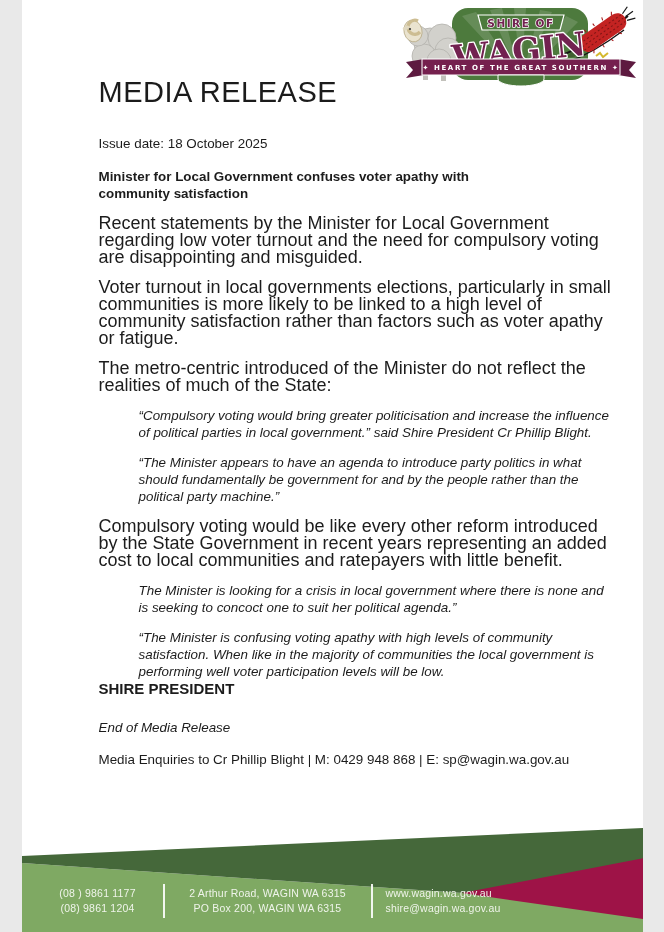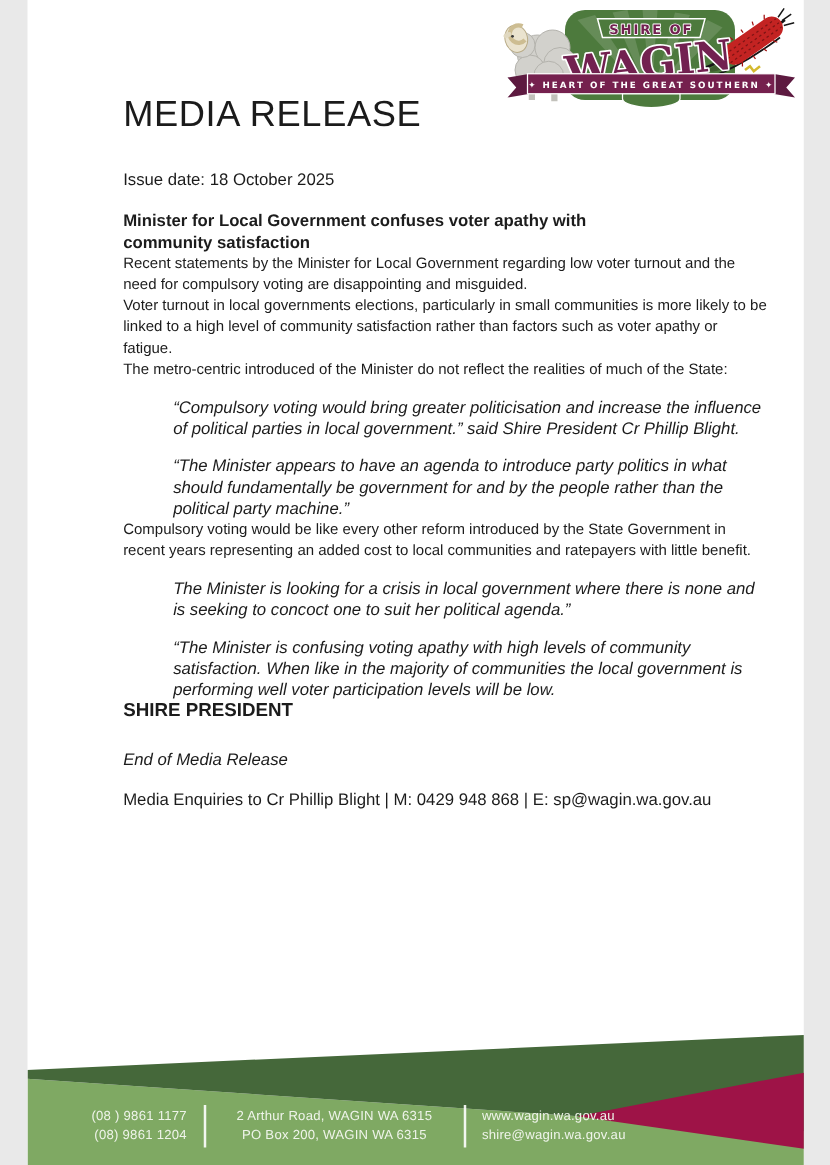--- a/index.html
+++ b/index.html
@@ -24,36 +24,36 @@
   .logo-shireof{font-family:"DejaVu Sans",sans-serif;font-size:10.5px;font-weight:bold;letter-spacing:1.5px;
     fill:var(--logo-maroon);stroke:#ffffff;stroke-width:1.4;paint-order:stroke;stroke-linejoin:round;}
   .logo-wagin{font-family:"DejaVu Serif",serif;font-size:33px;font-weight:bold;
     fill:var(--logo-maroon);stroke:#ffffff;stroke-width:2.6;paint-order:stroke;stroke-linejoin:round;}
   .logo-tagline{font-family:"DejaVu Sans",sans-serif;font-size:7px;font-weight:bold;letter-spacing:1.6px;fill:#ffffff;}
   
   .content{position:absolute;left:77px;top:0;width:516px;}
   .doc-title{margin-top:76px;font-size:29px;line-height:33px;letter-spacing:.5px;color:#1b1b1b;}
   .issue-date{margin-top:26px;font-size:13.4px;line-height:17px;}
   .doc-heading{margin-top:16px;font-size:13.4px;line-height:17px;font-weight:bold;max-width:445px;}
-  .para{font-size:12px;line-height:17px;}
+  .para{margin-top:13px;font-size:18px;line-height:17px;}
   .quote{margin-top:13px;font-size:13.4px;line-height:17px;font-style:italic;padding-left:40px;}
   .signoff-name{margin-top:25px;font-size:13.4px;line-height:17px;}
   .signoff-title{font-size:15px;line-height:17px;font-weight:bold;}
   .end-note{margin-top:22px;font-size:13.4px;line-height:17px;font-style:italic;}
   .enquiries{margin-top:15px;font-size:13.4px;line-height:17px;}
   
   .footer{position:absolute;left:0;top:820px;width:664px;height:112px;}
   .footer .shape{position:absolute;inset:0;}
   .f-lightgreen{background:var(--light-green);clip-path:polygon(0 38.4%,100% 78.6%,100% 100%,0 100%);}
   .f-darkgreen{background:var(--dark-green);clip-path:polygon(0 32.1%,100% 5.4%,100% 78.6%,0 38.4%);}
   .f-maroon{background:var(--maroon);clip-path:polygon(66.3% 65.2%,100% 26.8%,100% 93.8%);}
   .footer-text{position:absolute;left:24px;top:64px;display:flex;align-items:center;
     color:#EFF4EA;font-size:10.5px;line-height:15.5px;letter-spacing:.2px;}
   .f-col{display:flex;flex-direction:column;}
-  .f-col.phones{min-width:104px;text-align:right;}
+  .f-col.phones{min-width:104px;text-align:center;}
   .f-col.address{min-width:180px;text-align:center;}
   .f-col.web{text-align:left;}
   .f-divider{width:2px;height:34px;background:rgba(255,255,255,.9);margin:0 13px;}
 </style>
 </head>
 <body>
 
 <div class="page">
 
   <div class="logo-wrap">

